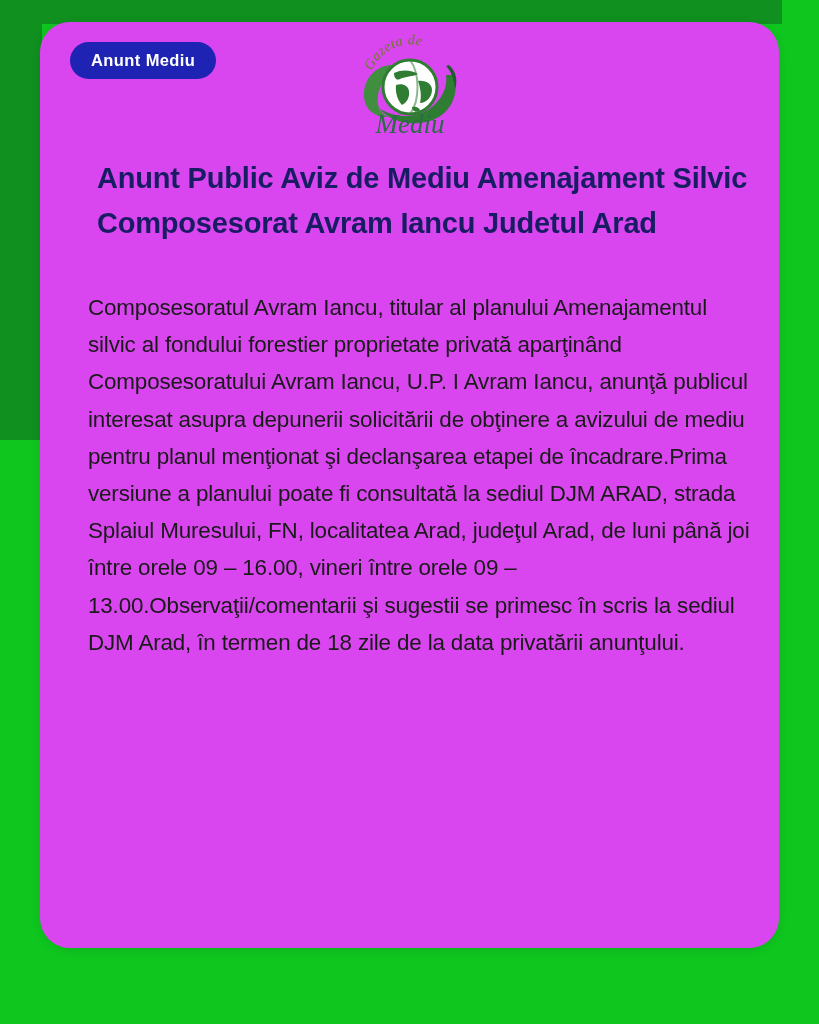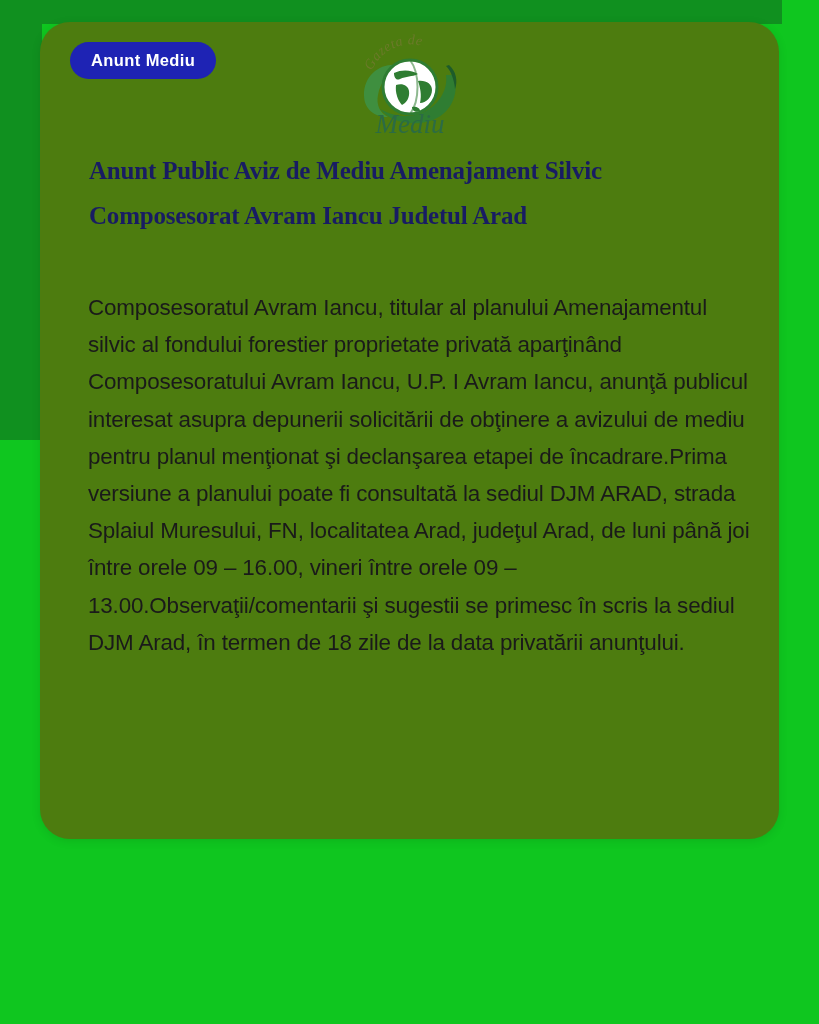--- a/index.html
+++ b/index.html
@@ -38,22 +38,22 @@
     height: 440px;
     background: #10901f;
   }
 
   
   .card {
     position: absolute;
     left: 40px;
     top: 22px;
     width: 739px;
-    height: 817px;
-    background: #4d7c0f;
+    height: 926px;
+    background: #d946ef;
     border-radius: 30px;
     box-shadow: 0 2px 10px rgba(0,0,0,0.10);
     box-sizing: border-box;
     padding: 4px;
     overflow: hidden;
   }
 
   
   .header-row {
     position: absolute;
@@ -90,27 +90,26 @@
     height: 118px;
   }
   .logo svg { display: block; }
 
   
   .title {
     position: absolute;
     left: 45px;
     top: 122px;
     width: 660px;
-    margin: 4px;
+    margin: 12px;
     color: #181c63;
-    font-size: 25px;
+    font-size: 29px;
     font-weight: bold;
     line-height: 45px;
     letter-spacing: -0.2px;
-    font-family: Liberation Serif, serif;
   }
 
   
   .body-text {
     position: absolute;
     left: 48px;
     top: 267px;
     width: 662px;
     margin: 0;
     color: #1a1a1a;

